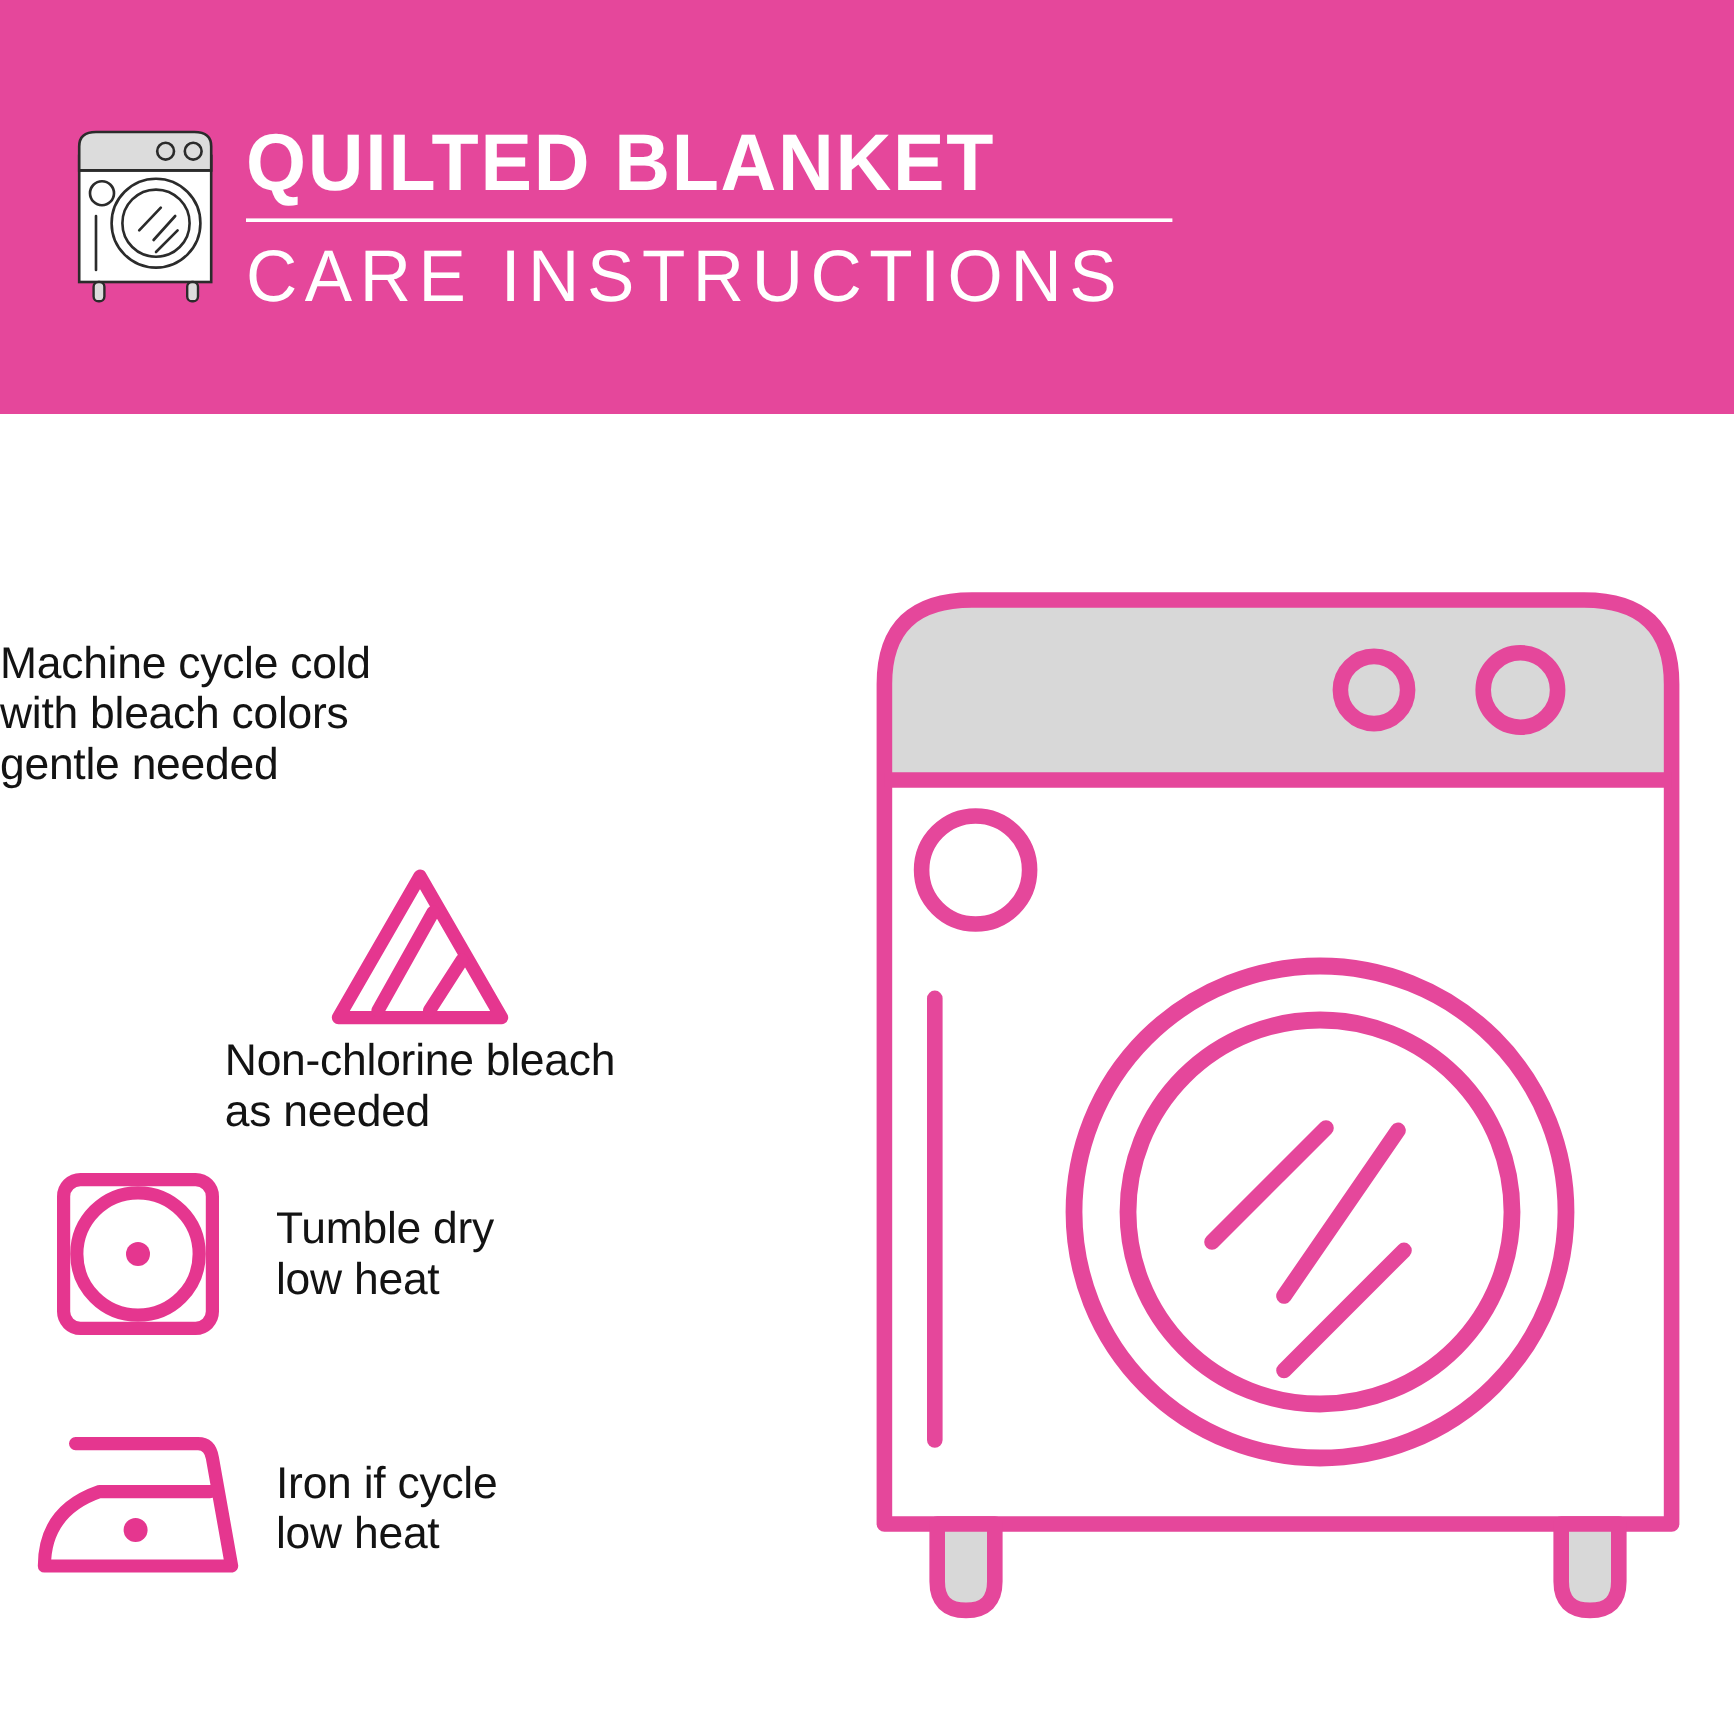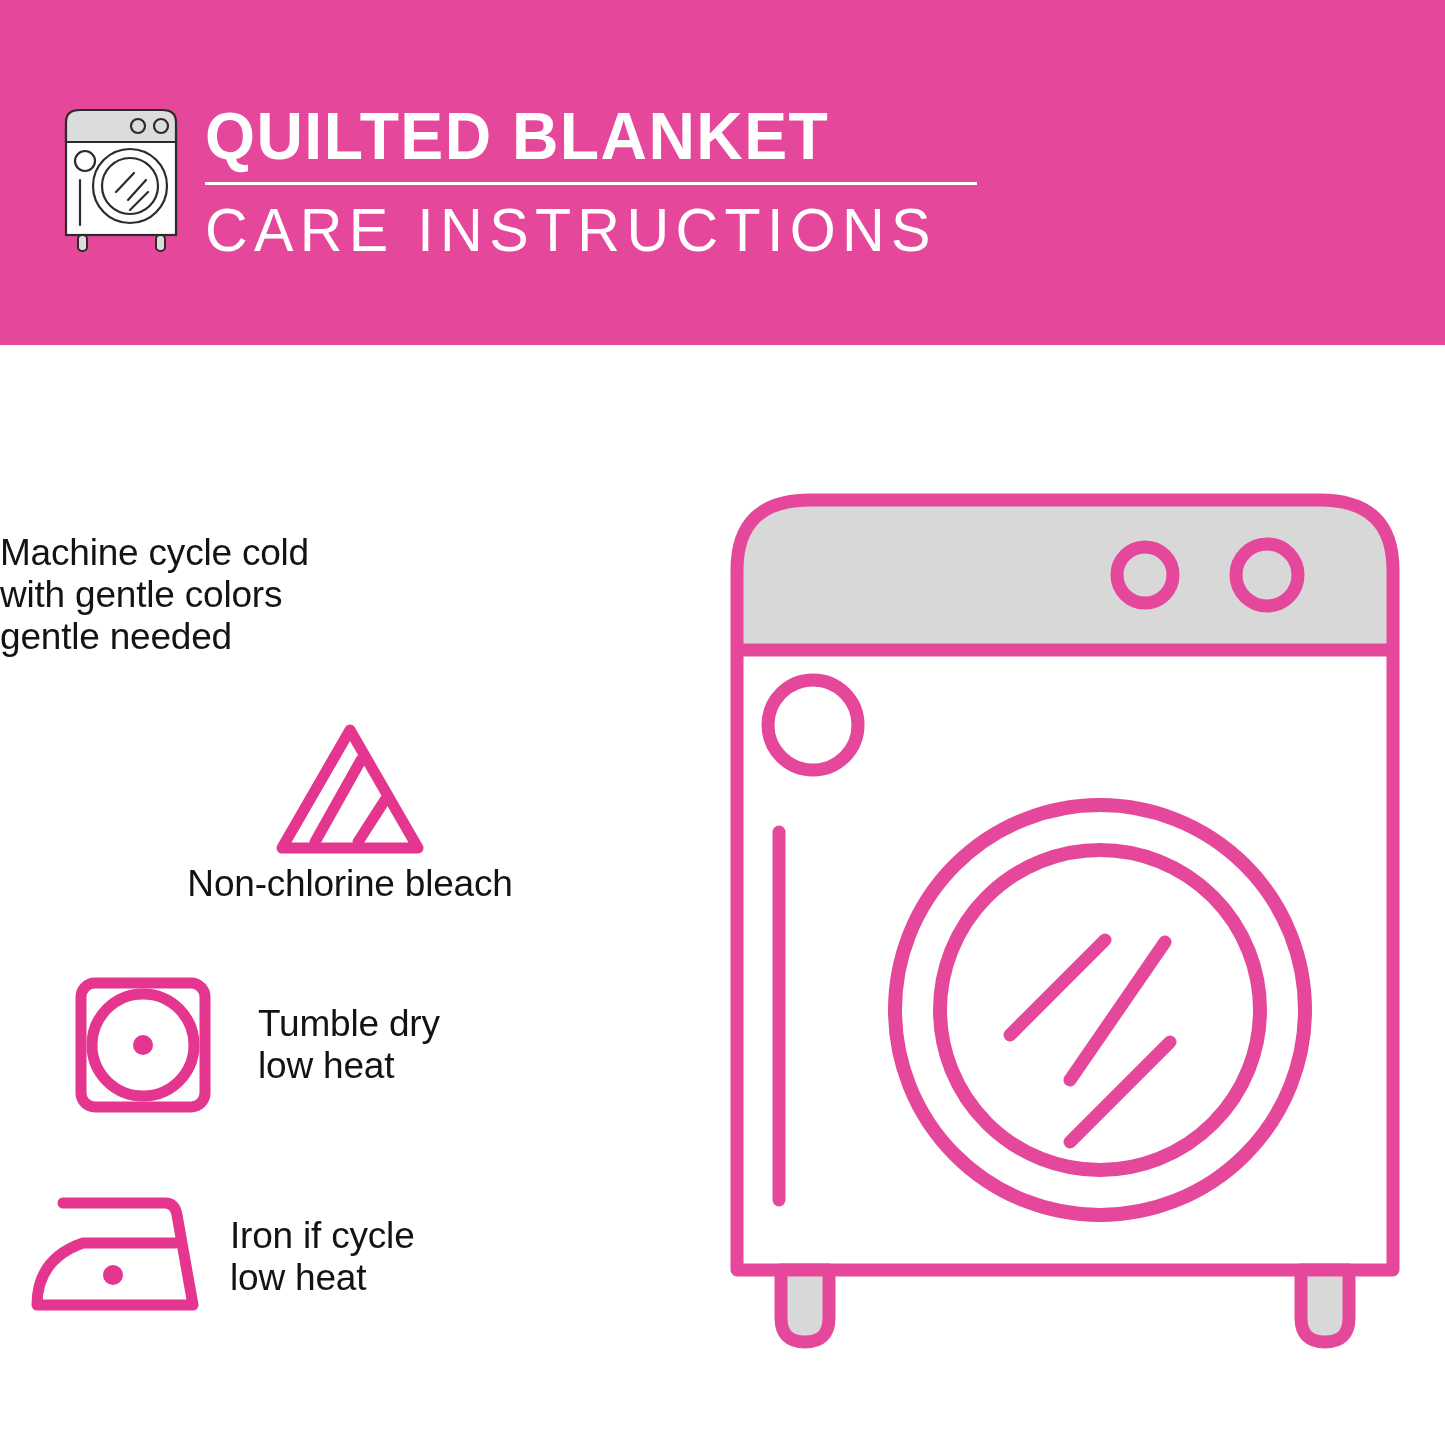--- a/index.html
+++ b/index.html
@@ -90,21 +90,21 @@
     position: absolute;
     left: 0;
     width: 700px;
     height: 200px;
     display: flex;
     align-items: center;
   }
 
   .care-row.r0 { top: 150px; }
   .care-row.r1 { top: 373px; flex-direction: column; }
-  .care-row.r2 { top: 600px; margin-left: 28px; }
+  .care-row.r2 { top: 600px; }
   .care-row.r3 { top: 812px; }
 
   .symbol-cell {
     width: 230px;
     min-width: 230px;
     display: flex;
     align-items: center;
     justify-content: center;
   }
 
@@ -165,35 +165,36 @@
       <div class="title-sub">CARE INSTRUCTIONS</div>
     </div>
 
   </div>
 
   <div class="rows">
 
     <div class="care-row r0">
       <div class="text-cell">
         <span class="ln">Machine cycle cold</span>
-        <span class="ln">with gentle colors</span>
+        <span class="ln">with bleach colors</span>
         <span class="ln">gentle needed</span>
       </div>
     </div>
 
     <div class="care-row r1">
       <div class="symbol-cell">
         <svg viewBox="0 0 170 145" width="170" height="145">
           <path d="M85 12 L153 130 L17 130 Z" fill="none" stroke="#E5368F" stroke-width="11" stroke-linejoin="round"></path>
           <line x1="96" y1="42" x2="50" y2="124" stroke="#E5368F" stroke-width="11" stroke-linecap="round"></line>
           <line x1="120" y1="82" x2="93" y2="124" stroke="#E5368F" stroke-width="11" stroke-linecap="round"></line>
         </svg>
       </div>
       <div class="text-cell">
         <span class="ln">Non-chlorine bleach</span>
+        <span class="ln">as needed</span>
       </div>
     </div>
 
     <div class="care-row r2">
       <div class="symbol-cell">
         <svg viewBox="0 0 150 150" width="150" height="150">
           <rect x="13" y="13" width="124" height="124" rx="14" fill="none" stroke="#E5368F" stroke-width="11"></rect>
           <circle cx="75" cy="75" r="51" fill="none" stroke="#E5368F" stroke-width="11"></circle>
           <circle cx="75" cy="75" r="10" fill="#E5368F"></circle>
         </svg>

